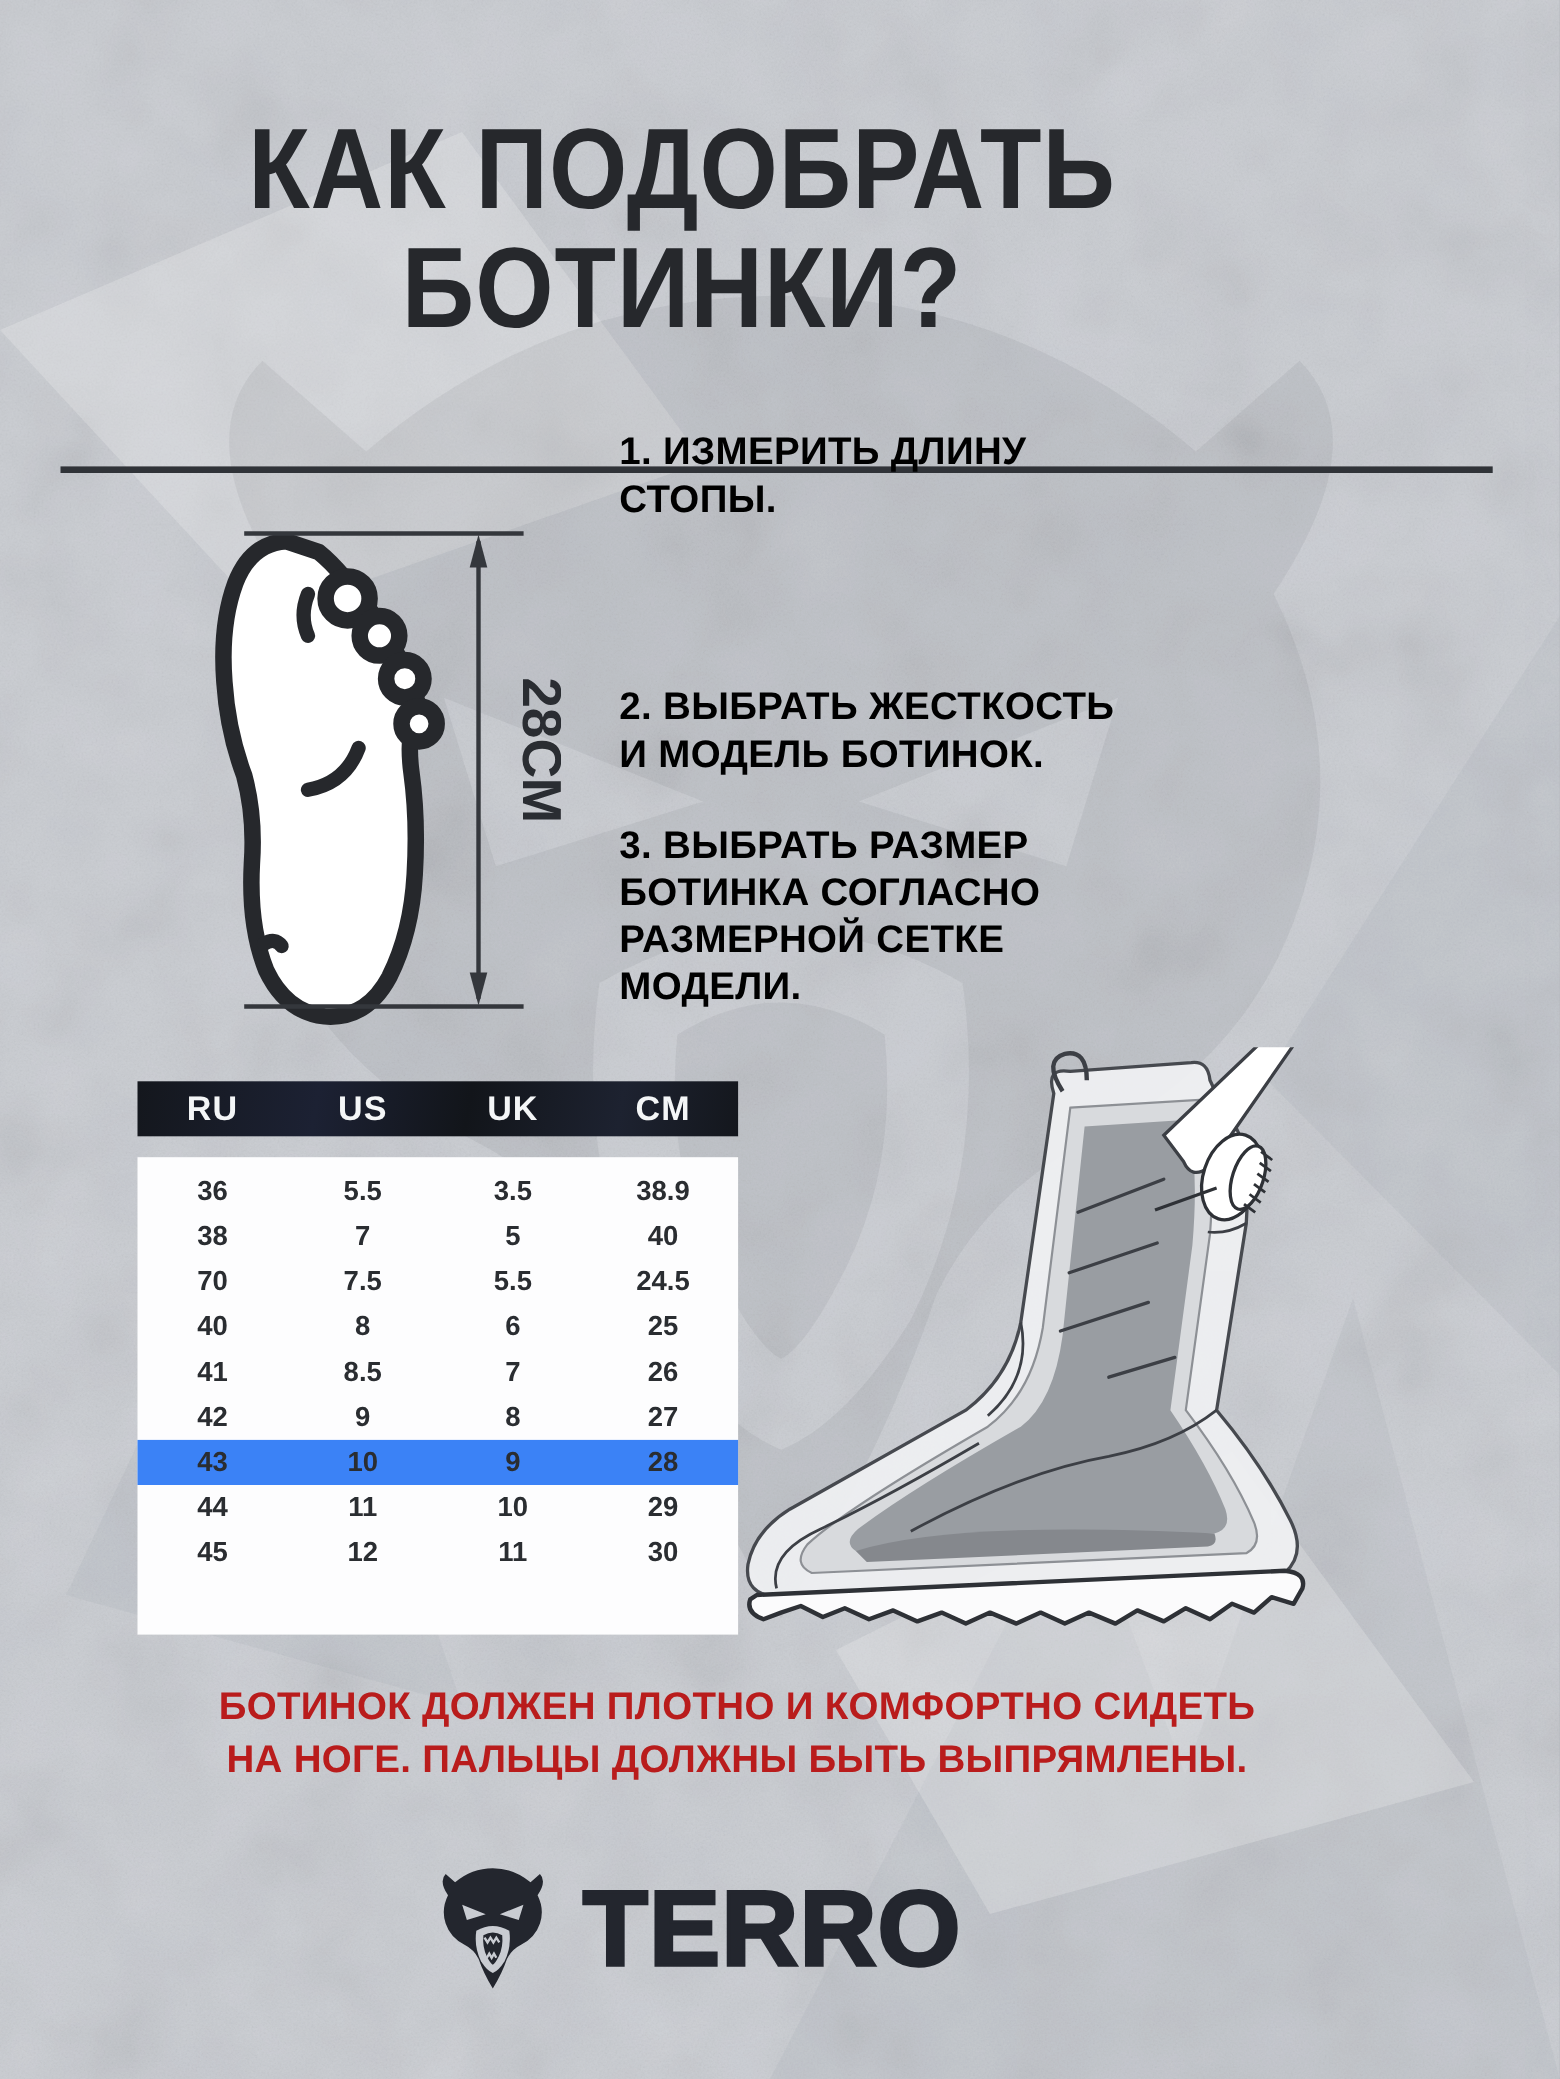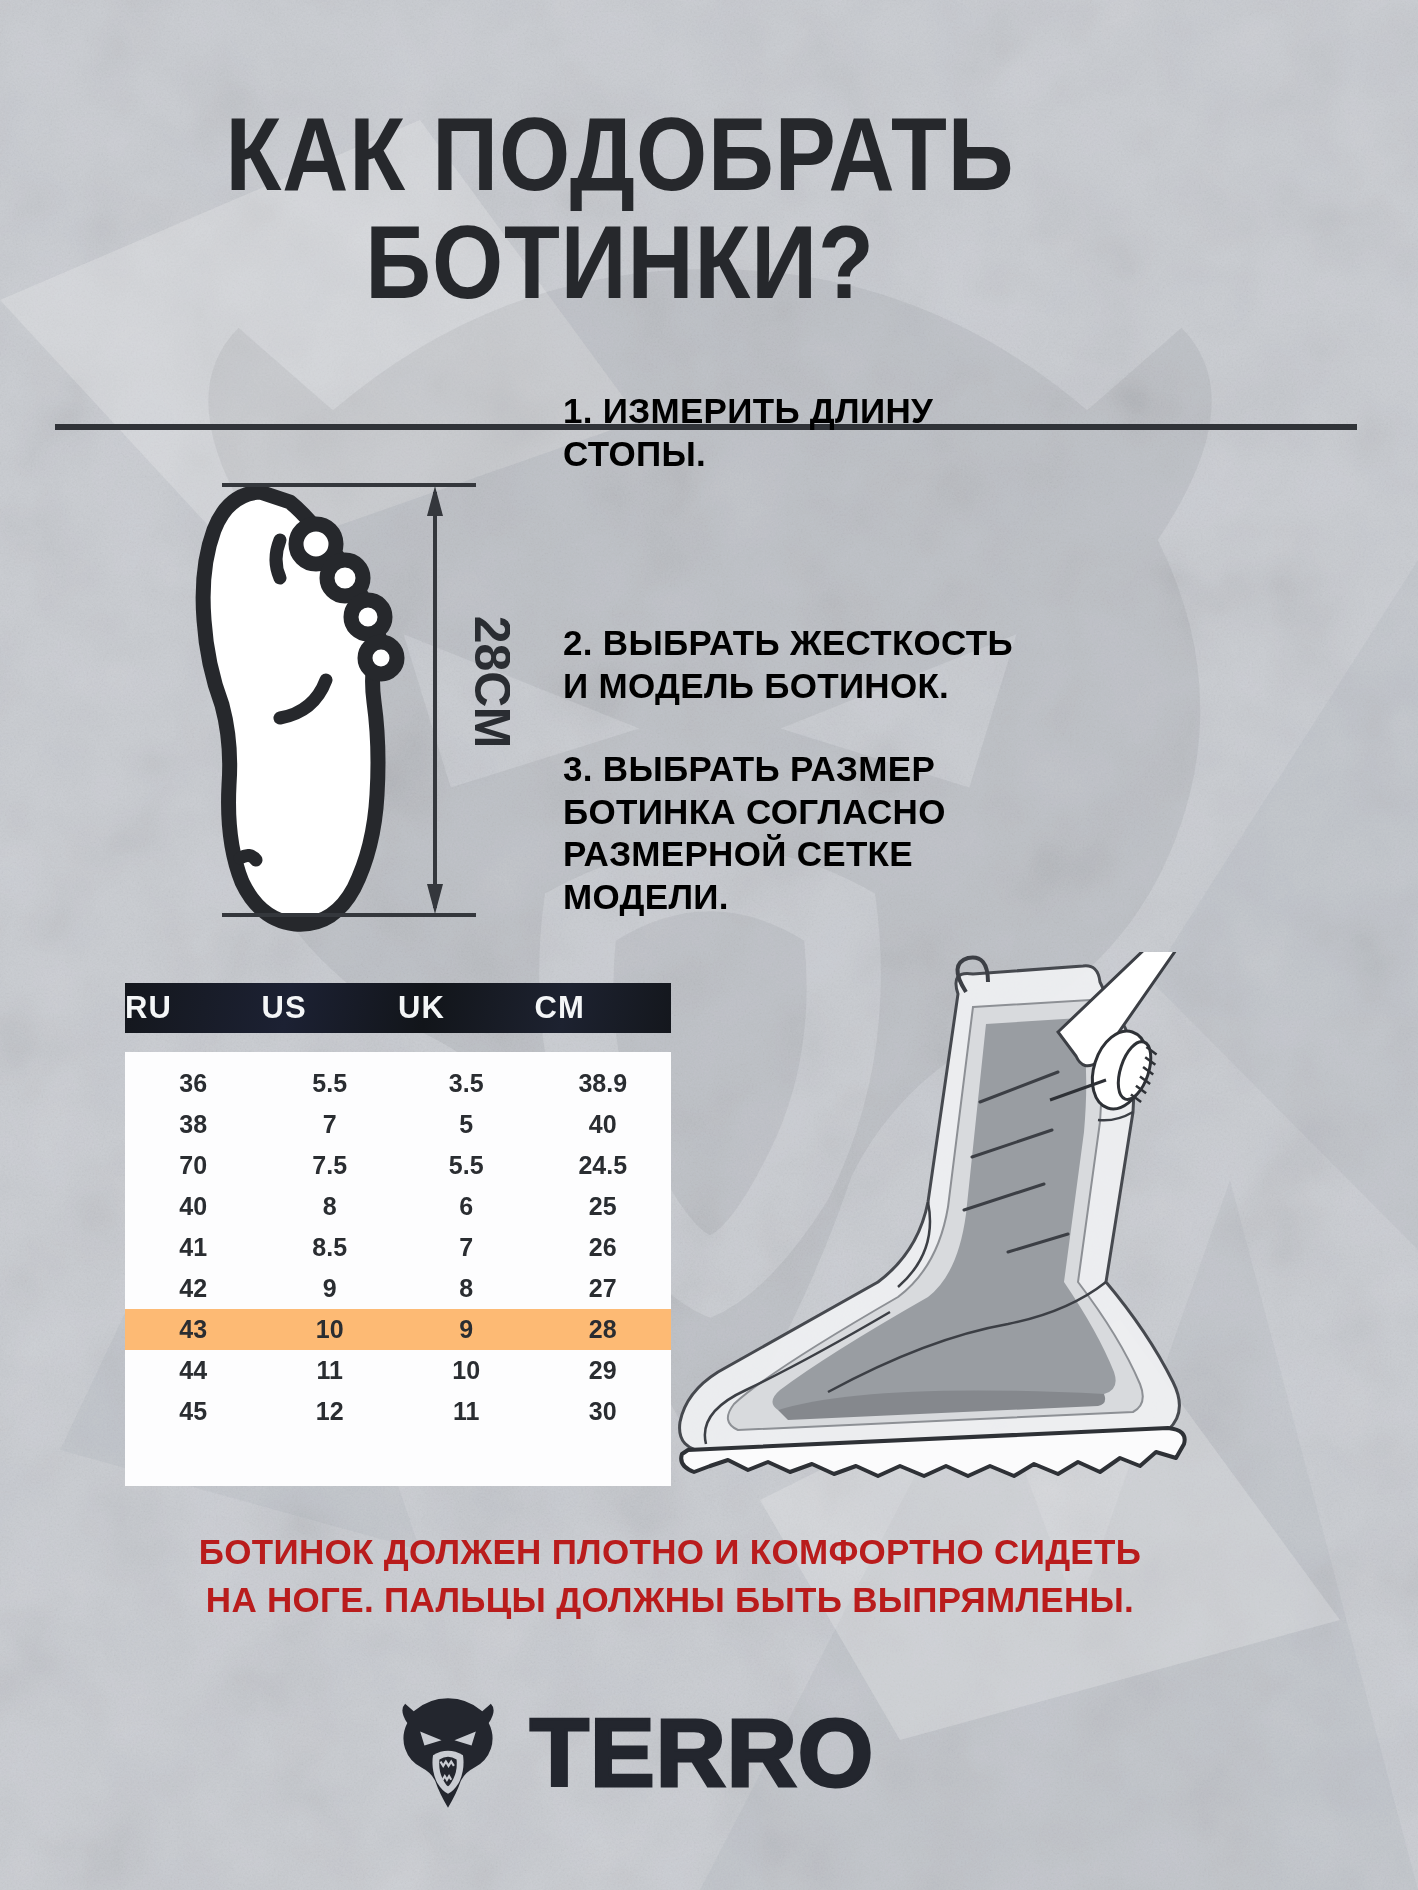--- a/index.html
+++ b/index.html
@@ -26,32 +26,32 @@
     position:absolute;left:563px;width:620px;
     font-weight:bold;font-size:35px;line-height:1.22;letter-spacing:.3px;
     white-space:pre-line;color:#000000;
   }
   .instr.i1{top:390px}.instr.i2{top:622px}.instr.i3{top:748px}
   
   .t-head{
     position:absolute;left:125px;top:983px;width:546px;height:50px;
     display:grid;grid-template-columns:repeat(4,1fr);align-items:center;
     background:linear-gradient(100deg,#14171d 0%,#1c2133 30%,#12151a 55%,#1d2230 80%,#14171d 100%);
-    color:#f4f6f7;font-weight:bold;font-size:31px;letter-spacing:1px;
+    color:#f4f6f7;font-weight:bold;font-size:31px;text-align:center;letter-spacing:1px;
   }
   .t-body{
     position:absolute;left:125px;top:1052px;width:546px;height:434px;
     background:#fdfdfe;box-sizing:border-box;padding-top:11px;
   }
   .t-row{
     display:grid;grid-template-columns:repeat(4,1fr);height:41px;
     align-items:center;text-align:center;
     font-weight:bold;font-size:25px;color:#2a2d31;
   }
-  .t-row.hl{background:#fdba74;}
+  .t-row.hl{background:#3b82f6;}
   
   .boot{position:absolute;left:628px;top:952px;width:600px;height:566px;}
   
   .note{
     position:absolute;top:1528px;left:0;width:1340px;text-align:center;
     font-weight:bold;font-size:35px;line-height:1.36;letter-spacing:.3px;
     white-space:pre-line;color:#b91c1c;
   }
   .brand{
     position:absolute;top:1688px;left:0;width:1266px;height:130px;

